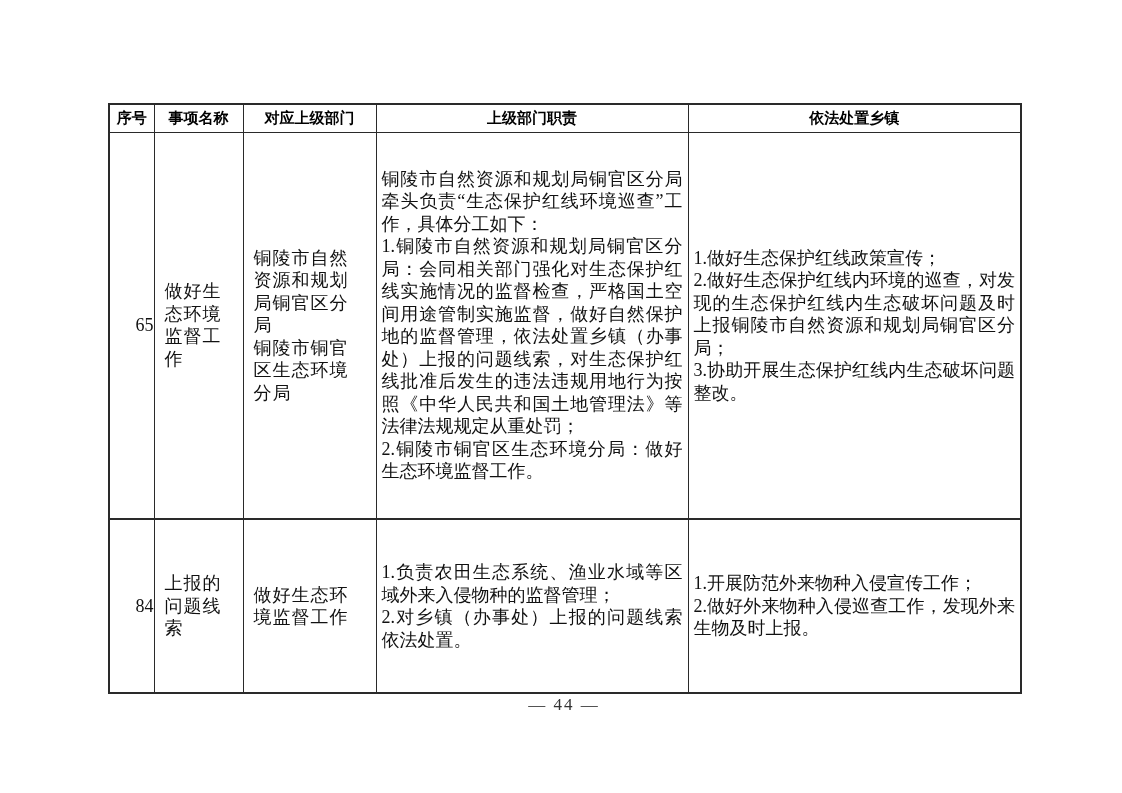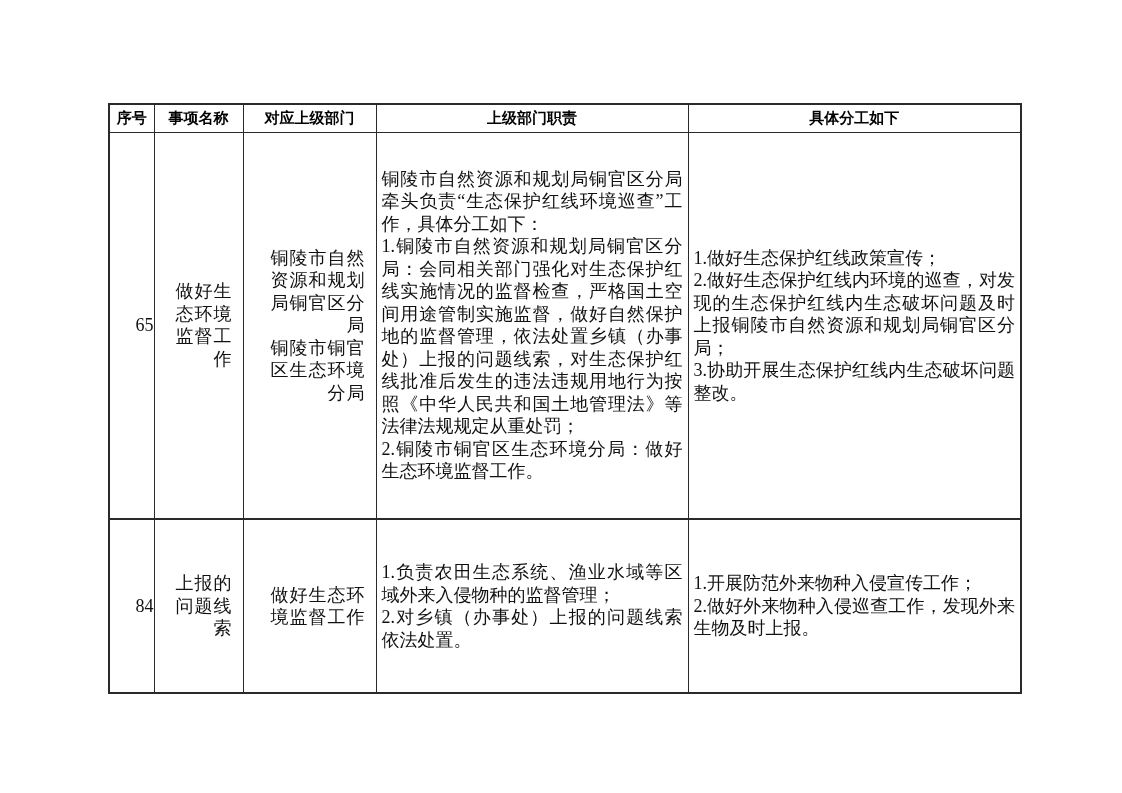--- a/index.html
+++ b/index.html
@@ -45,21 +45,21 @@
   }
   .row-65 { height: 387px; }
   .row-66 { height: 174px; }
   .row-66 td { border-top: 2.5px solid #2a2a2a; }
   .doc-table td {
     vertical-align: middle;
     font-size: 18px;
     color: #111111;
   }
   .c-seq { text-align: right; font-size: 16px; }
-  .c-item, .c-dept { text-align: right; }
+  .c-item, .c-dept { text-align: left; }
   .center-text {
     white-space: pre-line;
     line-height: 22.5px;
     letter-spacing: 1px;
     padding: 0 10px;
   }
   .duty-text {
     white-space: pre-line;
     line-height: 22.5px;
     text-align: justify;
@@ -88,21 +88,21 @@
       <col style="width:133px">
       <col style="width:312px">
       <col style="width:333px">
     </colgroup>
     <thead>
       <tr>
         <th>序号</th>
         <th>事项名称</th>
         <th>对应上级部门</th>
         <th>上级部门职责</th>
-        <th>具体分工如下</th>
+        <th>依法处置乡镇</th>
       </tr>
     </thead>
     <tbody>
       <tr class="row-65">
         <td class="c-seq">65</td>
         <td class="c-item">
           <div class="center-text">做好生态环境监督工作</div>
         </td>
         <td class="c-dept">
           <div class="center-text">铜陵市自然资源和规划局铜官区分局
@@ -132,14 +132,15 @@
 2.对乡镇（办事处）上报的问题线索依法处置。</div>
         </td>
         <td class="c-duty">
           <div class="duty-text">1.开展防范外来物种入侵宣传工作；
 2.做好外来物种入侵巡查工作，发现外来生物及时上报。</div>
         </td>
       </tr>
     </tbody>
   </table>
 
+  <div class="footer">— 44 —</div>
 
 </div>
 
 </body></html>

